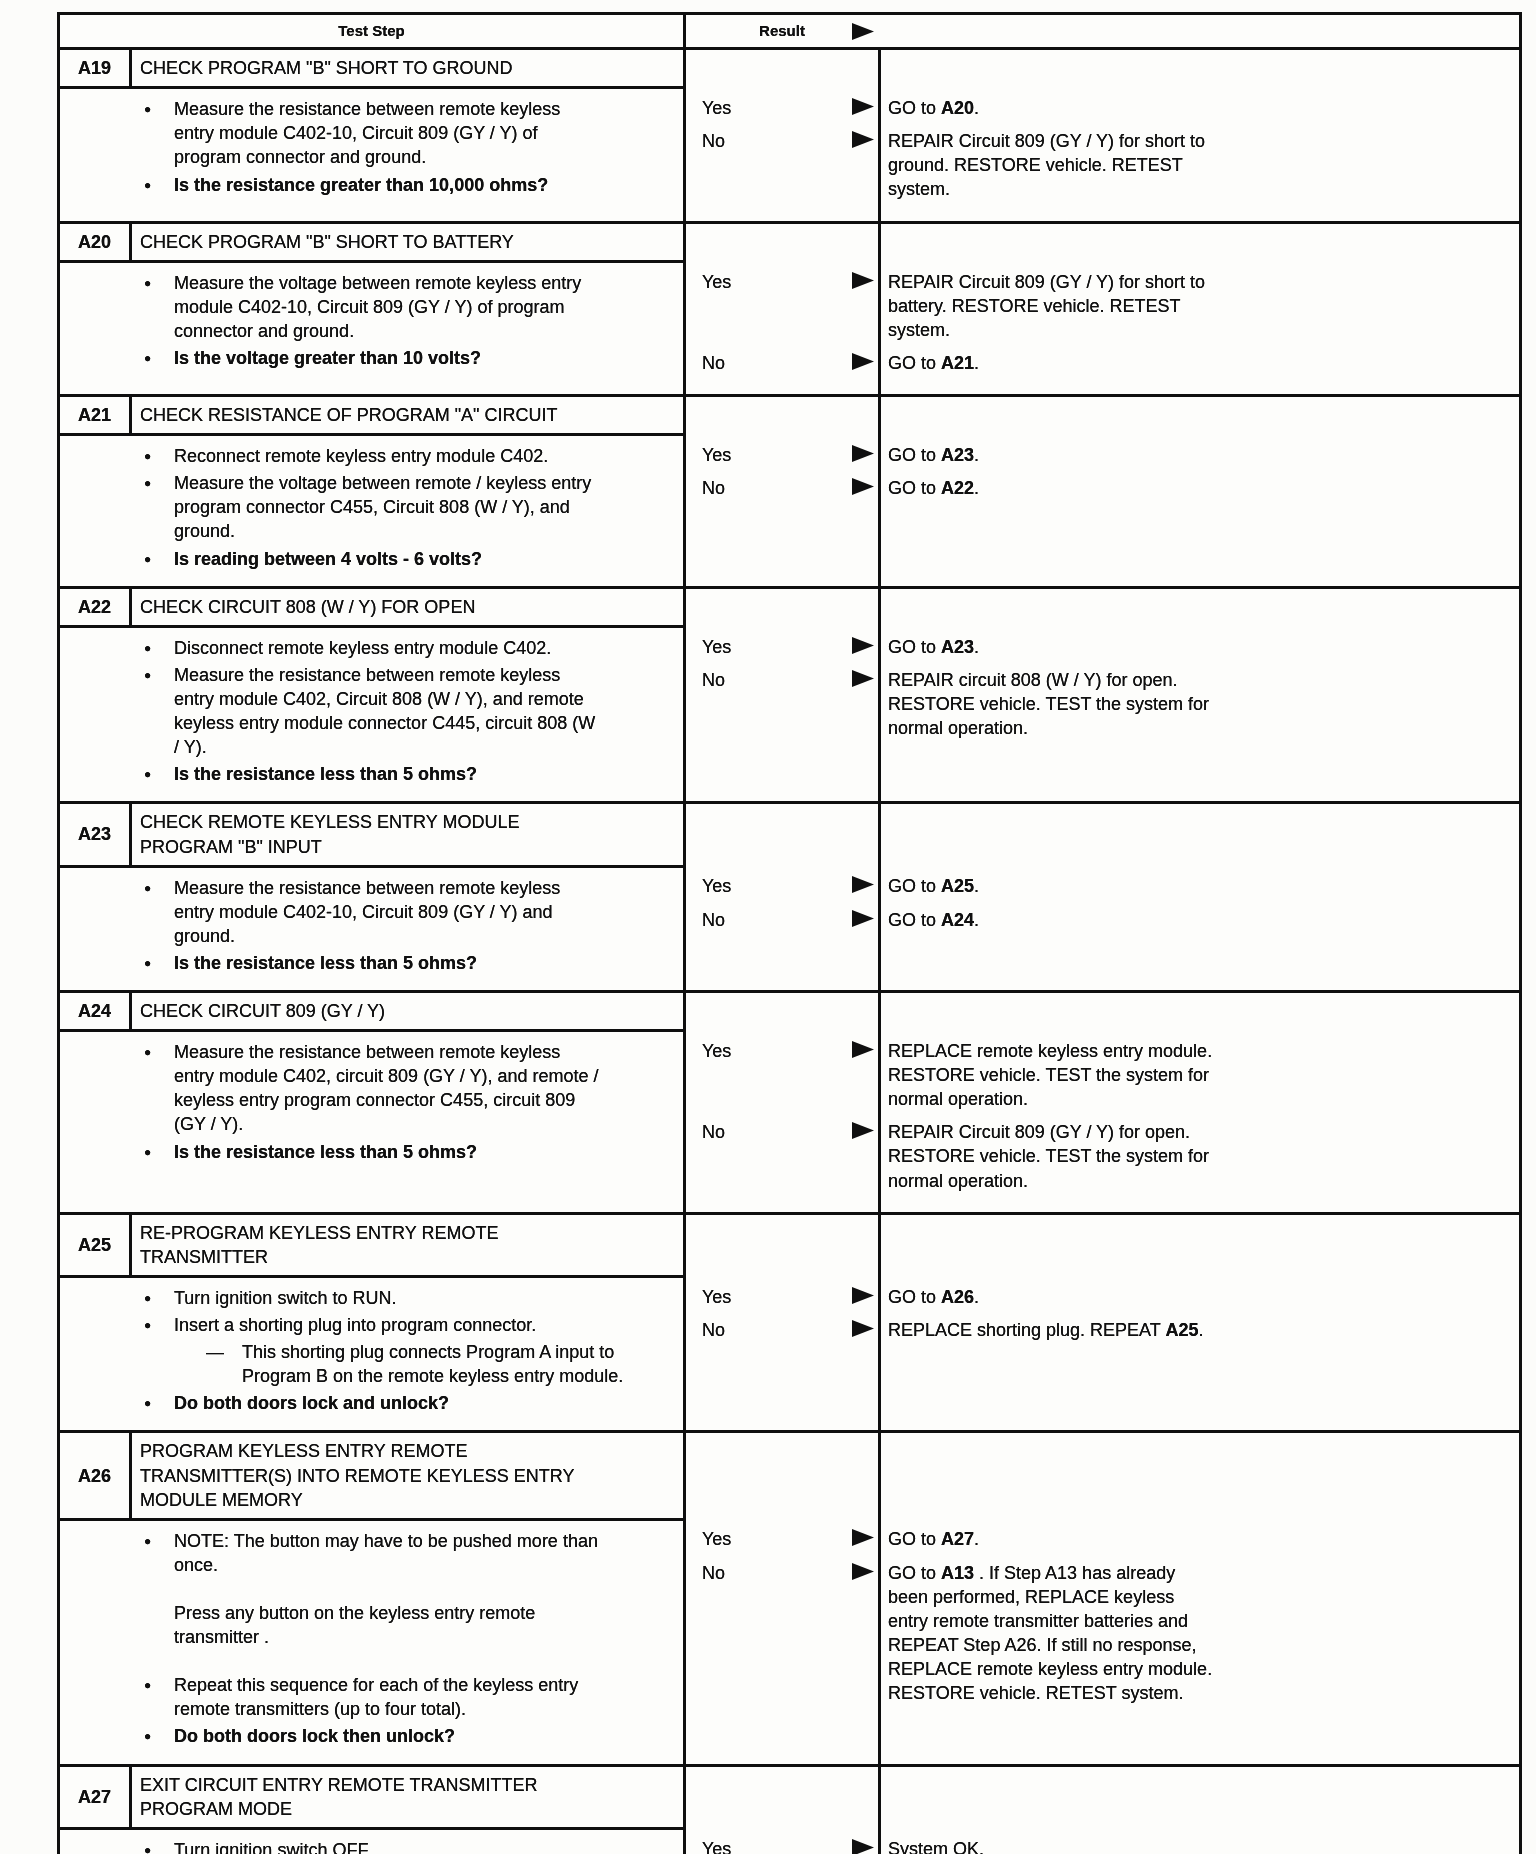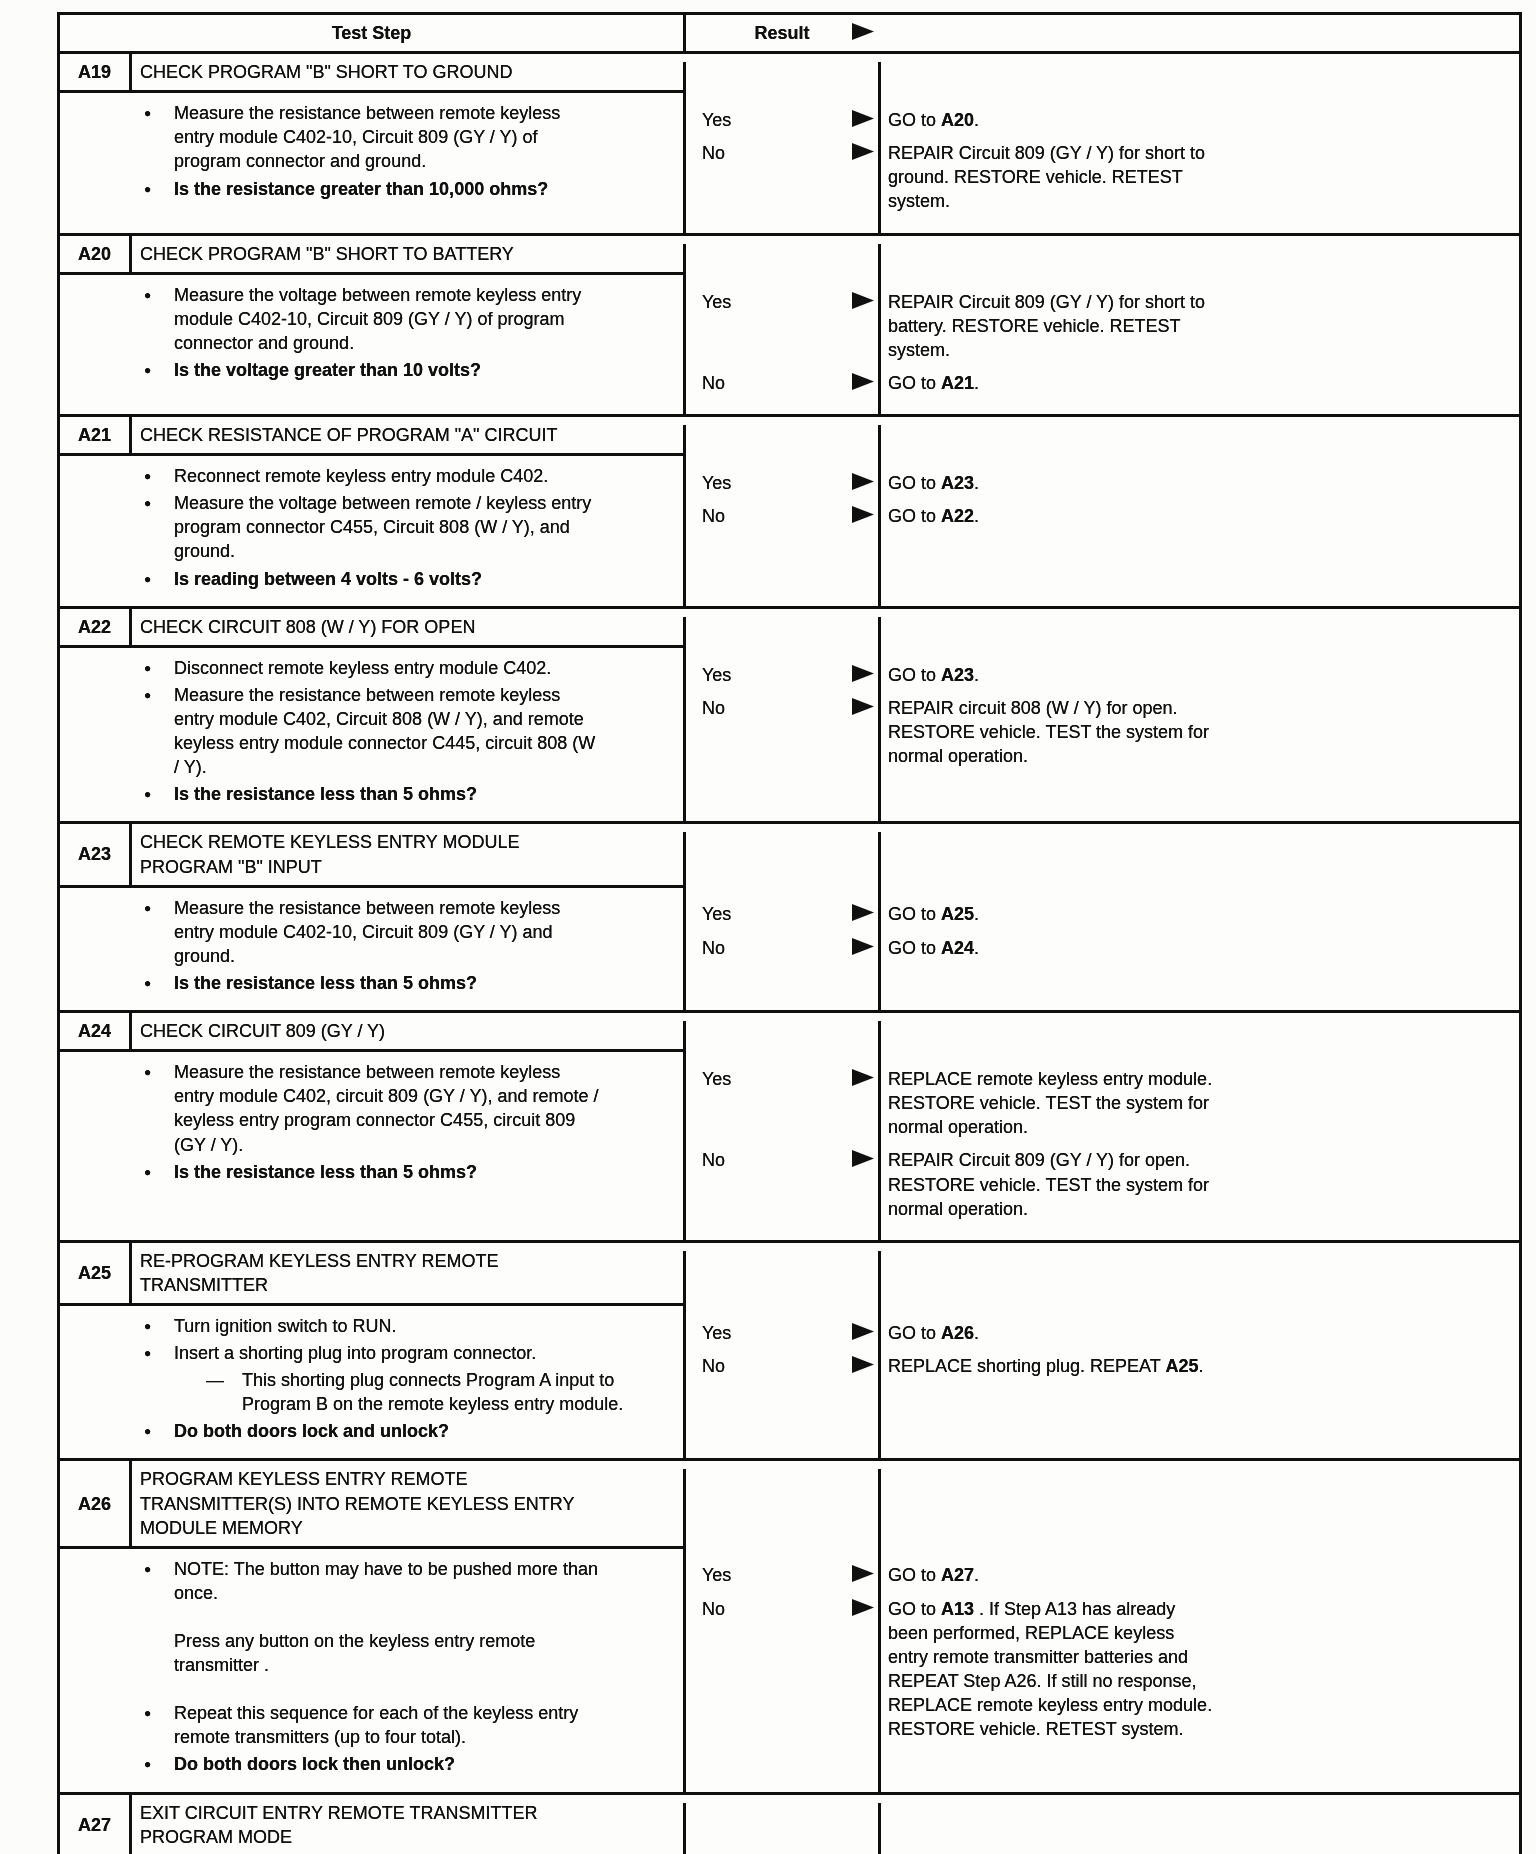--- a/index.html
+++ b/index.html
@@ -12,21 +12,21 @@
     text-shadow: 0 0 0.4px currentColor;
   }
   .table {
     width: 1465px; margin: 12px 14px 0 57px;
     border: 3px solid #0f0f0f; background: #fdfdfb;
   }
   
   .thead { display: grid; grid-template-columns: 623px 195px 1fr; }
   .th {
     padding: 6px 4px; text-align: center;
-    font-weight: bold; font-size: 18px;
+    font-weight: bold; font-size: 15px;
   }
   .th-result { border-left: 3px solid #0f0f0f; position: relative; }
   .th-action { border-left: 3px solid #0f0f0f; }
   
   .step { display: grid; grid-template-columns: 623px 1fr; border-top: 3px solid #0f0f0f; }
   .step-left { min-width: 0; }
   .title-row { display: flex; align-items: stretch; border-bottom: 3px solid #0f0f0f; }
   .id-box {
     flex: 0 0 72px; border-right: 3px solid #0f0f0f;
     display: flex; align-items: center; justify-content: center;
@@ -36,21 +36,21 @@
   .title-inner { display: inline-block; max-width: 452px; }
   .body { padding: 8px 12px 12px 84px; }
   .item { display: flex; margin: 0 0 3px 0; }
   .marker { flex: 0 0 30px; font-size: 12px; padding-top: 4px; }
   .item.dash { padding-left: 62px; }
   .item.dash .marker { flex: 0 0 36px; font-size: 18px; padding-top: 0; }
   .item.plain { padding-left: 30px; margin: 24px 0; }
   .item-text { max-width: 425px; }
   .item.bold .item-text { font-weight: bold; }
   
-  .step-right { position: relative; border-left: 3px solid #0f0f0f; min-width: 0; margin-top: 8px; }
+  .step-right { position: relative; border-left: 3px solid #0f0f0f; min-width: 0; }
   .step-right::before {
     content: ""; position: absolute; left: 192px; top: 0; bottom: 0;
     width: 3px; background: #0f0f0f;
   }
   .outcomes { padding-bottom: 10px; }
   .outcome { display: grid; grid-template-columns: 192px 1fr; margin-bottom: 9px; }
   .result-cell { position: relative; padding: 0 30px 0 16px; }
   .arrow { position: absolute; right: 4px; top: 2px; line-height: 0; }
   .th-result .arrow { top: 8px; }
   .action-cell { padding: 0 10px 0 10px; max-width: 345px; }

